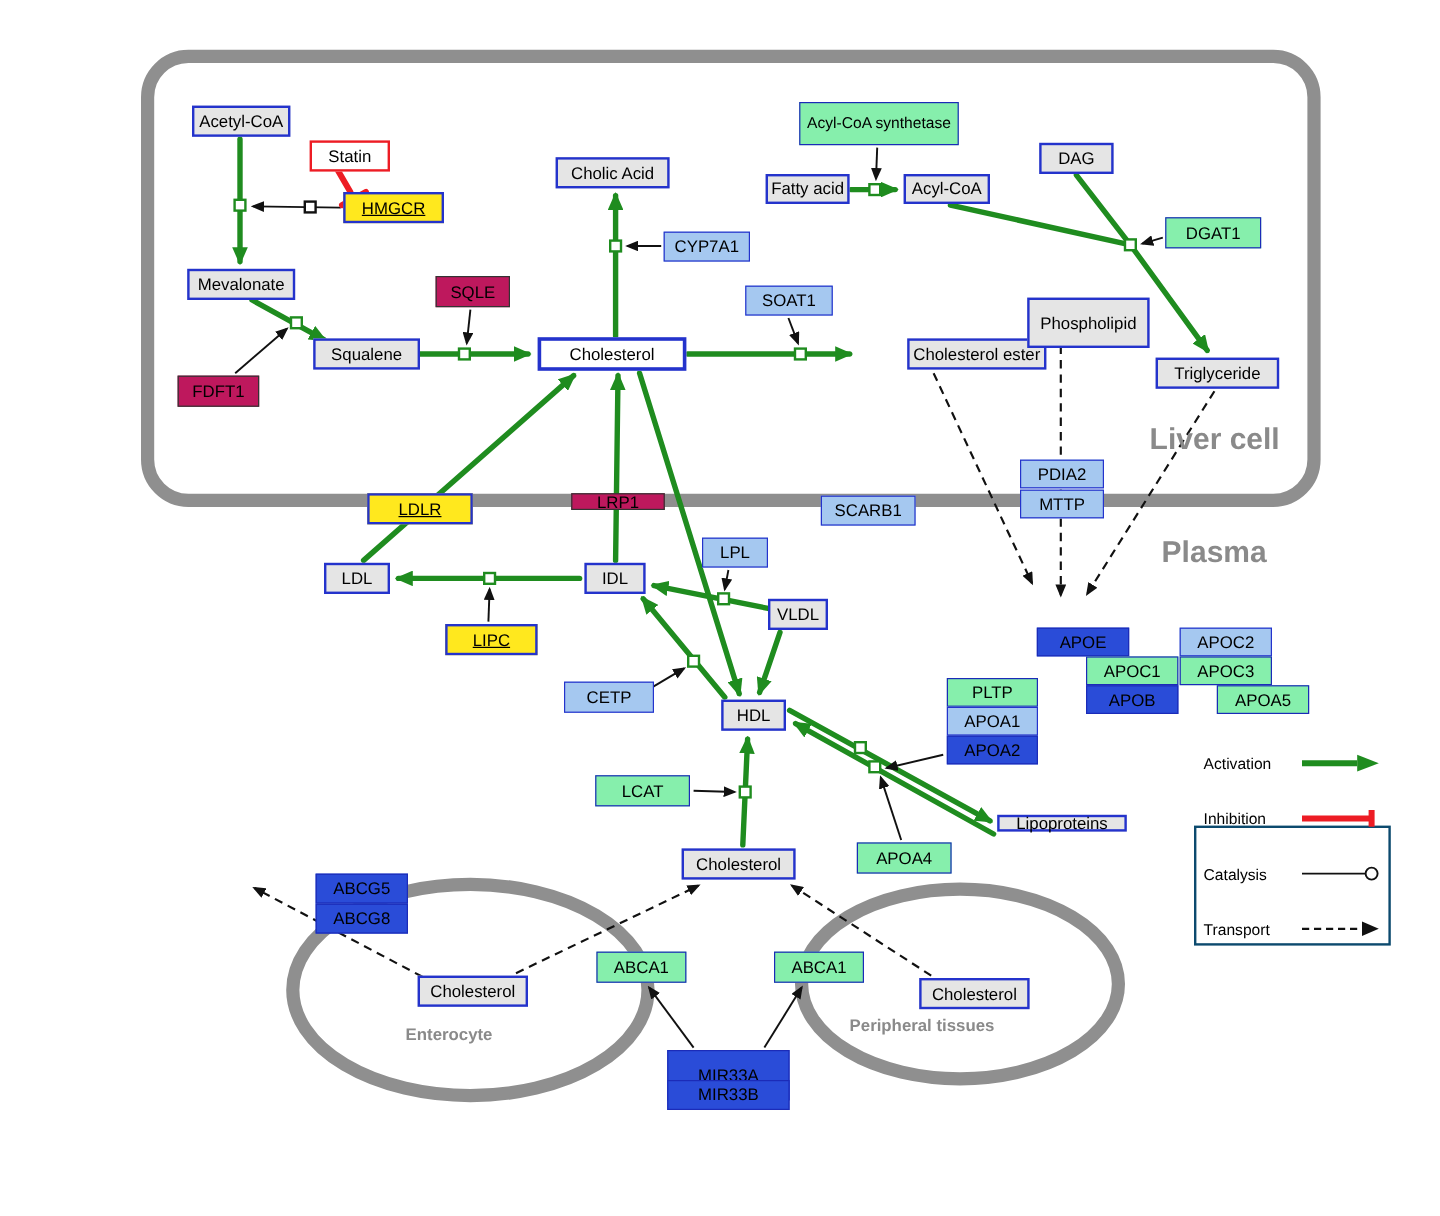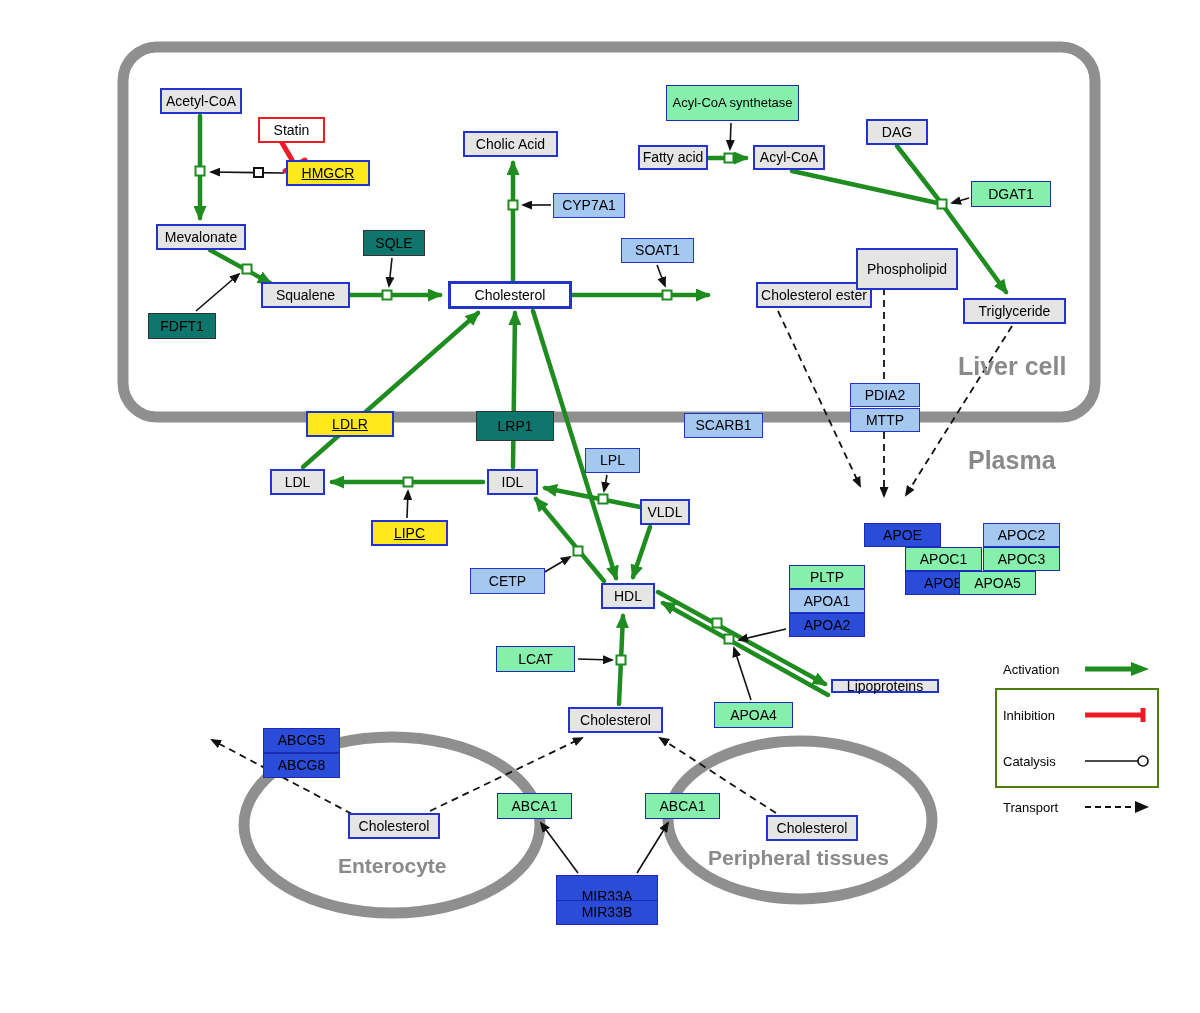--- a/index.html
+++ b/index.html
@@ -6,31 +6,31 @@
   #stage{position:relative;width:1200px;height:1013px;background:#fff;overflow:hidden;
          font-family:"Liberation Sans", sans-serif;}
   #edges{position:absolute;left:0;top:0;}
   .box{position:absolute;display:flex;align-items:center;justify-content:center;
        text-align:center;font-size:14px;color:#000;background:#fff;box-sizing:border-box;
        line-height:1.05;}
   .met{background:#e5e5e5;border:2px solid #2433cc;}
   .met-strong{background:#ffffff;border:3px solid #2433cc;}
   .statin{background:#ffffff;border:2.5px solid #ed1c24;}
   .gy{background:#ffe81e;border:2px solid #2433cc;text-decoration:underline;}
-  .gp{background:#0f766e;border:1.5px solid #333333;}
+  .gp{background:#be185d;border:1.5px solid #333333;}
   .glb{background:#a5c8f0;border:1.5px solid #2433cc;}
   .gmb{background:#86efac;border:1.5px solid #1b2bb8;}
   .gdb{background:#2a4cd8;border:1.5px solid #1b2bb8;}
   .small{font-size:13px;}
   .clabel{position:absolute;font-weight:bold;color:#8a8a8a;}
   .clabel.big{font-size:25px;}
-  .clabel.mid{font-size:21px;}
+  .clabel.mid{font-size:14px;}
   #legend{position:absolute;left:995px;top:688px;width:164px;height:100px;
-          border:2px solid #4d7c0f;background:#fff;box-sizing:border-box;
-          display:flex;flex-direction:column;justify-content:center;padding:4px 6px;gap:30px;}
+          border:2px solid #0c4a6e;background:#fff;box-sizing:border-box;
+          display:flex;flex-direction:column;justify-content:flex-end;padding:4px 6px;gap:30px;}
   .lrow{display:flex;align-items:center;justify-content:space-between;height:20px;}
   .lrow span{font-size:13px;color:#000;}
 </style>
 </head>
 <body>
 
 <div id="stage">
 
   <svg id="edges" width="1200" height="1013">
     <defs>
@@ -134,21 +134,21 @@
   <div class="box met" style="left:756px;top:282px;width:116px;height:26px">Cholesterol ester</div>
   <div class="box gmb small" style="left:666px;top:85px;width:133px;height:36px">Acyl-CoA synthetase</div>
   <div class="box met" style="left:638px;top:145px;width:70px;height:25px">Fatty acid</div>
   <div class="box met" style="left:753px;top:145px;width:72px;height:25px">Acyl-CoA</div>
   <div class="box met" style="left:866px;top:119px;width:62px;height:26px">DAG</div>
   <div class="box gmb" style="left:971px;top:181px;width:80px;height:26px">DGAT1</div>
   <div class="box met" style="left:856px;top:248px;width:102px;height:42px">Phospholipid</div>
   <div class="box met" style="left:963px;top:298px;width:103px;height:26px">Triglyceride</div>
 
   <div class="box gy" style="left:306px;top:411px;width:88px;height:26px">LDLR</div>
-  <div class="box gp" style="left:476px;top:411px;width:78px;height:30px">LRP1</div>
+  <div class="box gp" style="left:476px;top:411px;width:78px;height:14px">LRP1</div>
   <div class="box glb" style="left:684px;top:413px;width:79px;height:25px">SCARB1</div>
   <div class="box glb" style="left:850px;top:383px;width:70px;height:24px">PDIA2</div>
   <div class="box glb" style="left:850px;top:408px;width:70px;height:24px">MTTP</div>
 
   <div class="box met" style="left:270px;top:469px;width:55px;height:26px">LDL</div>
   <div class="box met" style="left:487px;top:469px;width:51px;height:26px">IDL</div>
   <div class="box glb" style="left:585px;top:448px;width:55px;height:25px">LPL</div>
   <div class="box met" style="left:640px;top:499px;width:50px;height:26px">VLDL</div>
   <div class="box gy" style="left:371px;top:520px;width:77px;height:26px">LIPC</div>
   <div class="box glb" style="left:470px;top:568px;width:75px;height:26px">CETP</div>
@@ -156,21 +156,21 @@
 
   <div class="box gmb" style="left:789px;top:565px;width:76px;height:24px">PLTP</div>
   <div class="box glb" style="left:789px;top:589px;width:76px;height:24px">APOA1</div>
   <div class="box gdb" style="left:789px;top:613px;width:76px;height:24px">APOA2</div>
 
   <div class="box gdb" style="left:864px;top:523px;width:77px;height:24px">APOE</div>
   <div class="box glb" style="left:983px;top:523px;width:77px;height:24px">APOC2</div>
   <div class="box gmb" style="left:905px;top:547px;width:77px;height:24px">APOC1</div>
   <div class="box gmb" style="left:983px;top:547px;width:77px;height:24px">APOC3</div>
   <div class="box gdb" style="left:905px;top:571px;width:77px;height:24px">APOB</div>
-  <div class="box gmb" style="left:959px;top:571px;width:77px;height:24px">APOA5</div>
+  <div class="box gmb" style="left:1014px;top:571px;width:77px;height:24px">APOA5</div>
 
   <div class="box gmb" style="left:496px;top:646px;width:79px;height:26px">LCAT</div>
   <div class="box gmb" style="left:714px;top:702px;width:79px;height:26px">APOA4</div>
   <div class="box met" style="left:831px;top:679px;width:108px;height:14px">Lipoproteins</div>
   <div class="box met" style="left:568px;top:707px;width:95px;height:26px">Cholesterol</div>
 
   <div class="box gdb" style="left:263px;top:728px;width:77px;height:25px">ABCG5</div>
   <div class="box gdb" style="left:263px;top:753px;width:77px;height:25px">ABCG8</div>
   <div class="box met" style="left:348px;top:813px;width:92px;height:26px">Cholesterol</div>
   <div class="box gmb" style="left:497px;top:793px;width:75px;height:26px">ABCA1</div>

